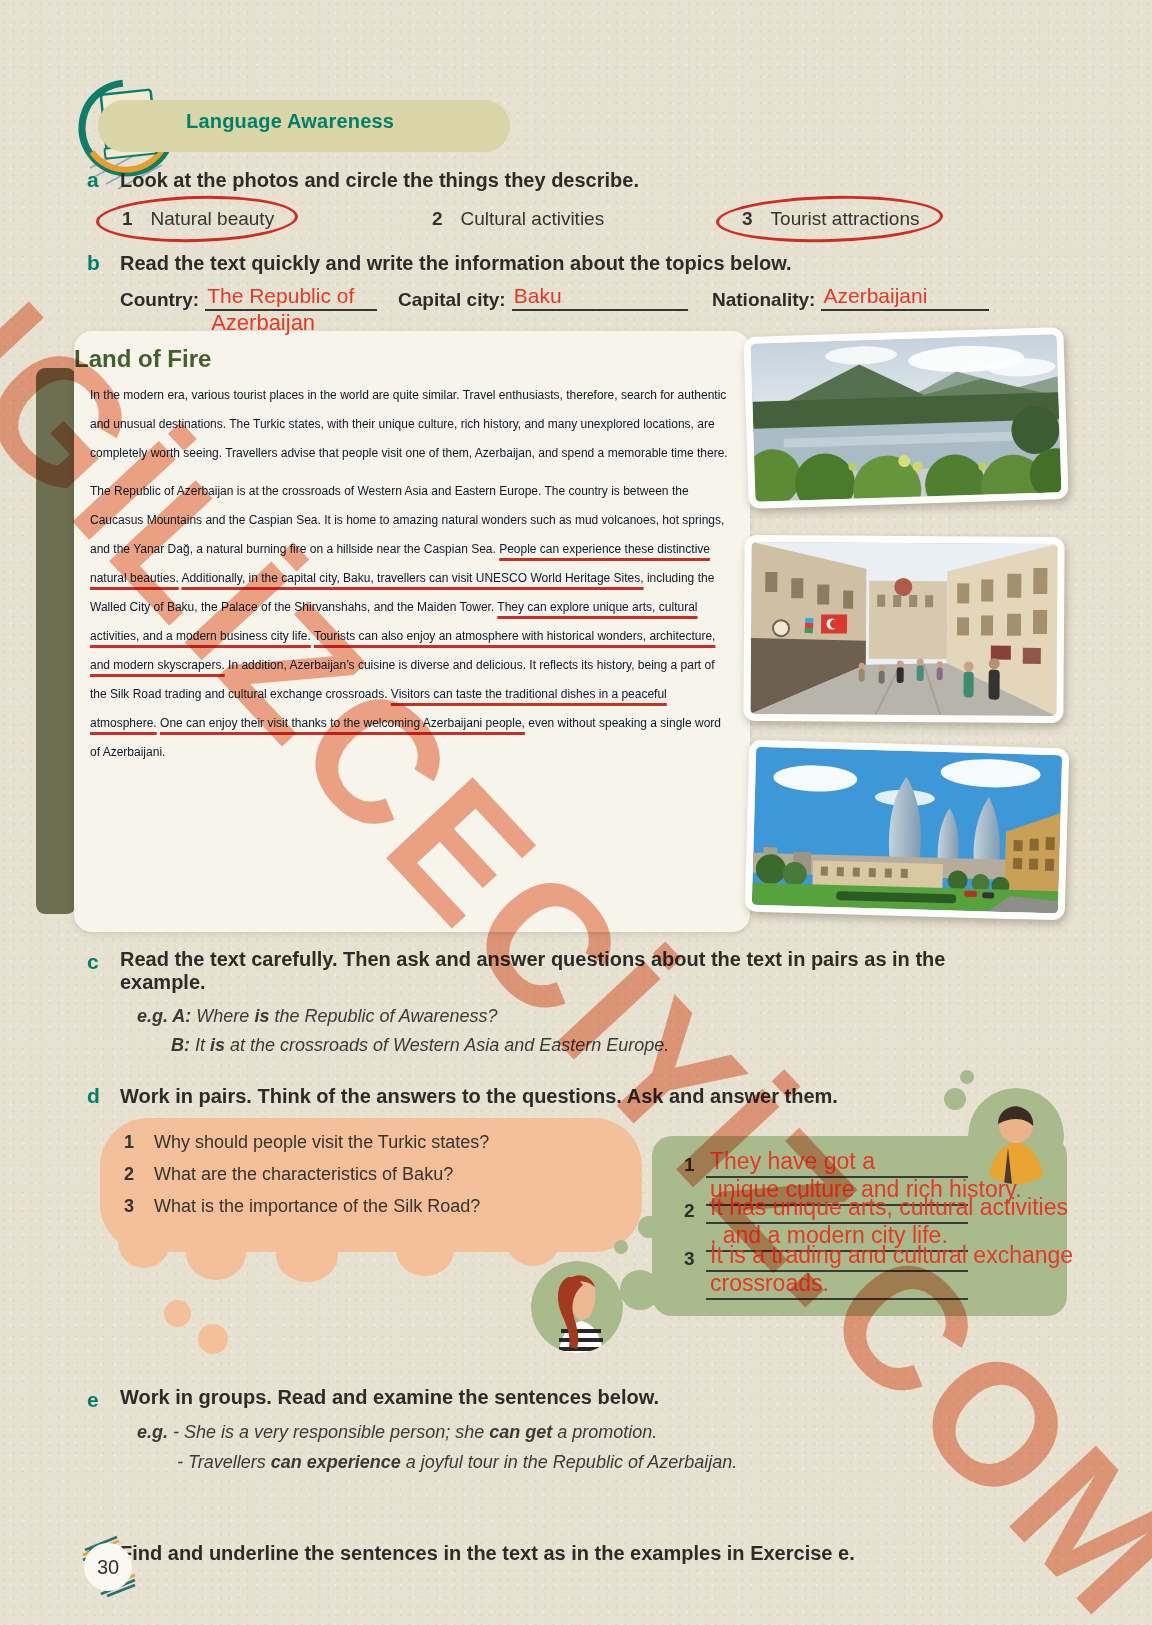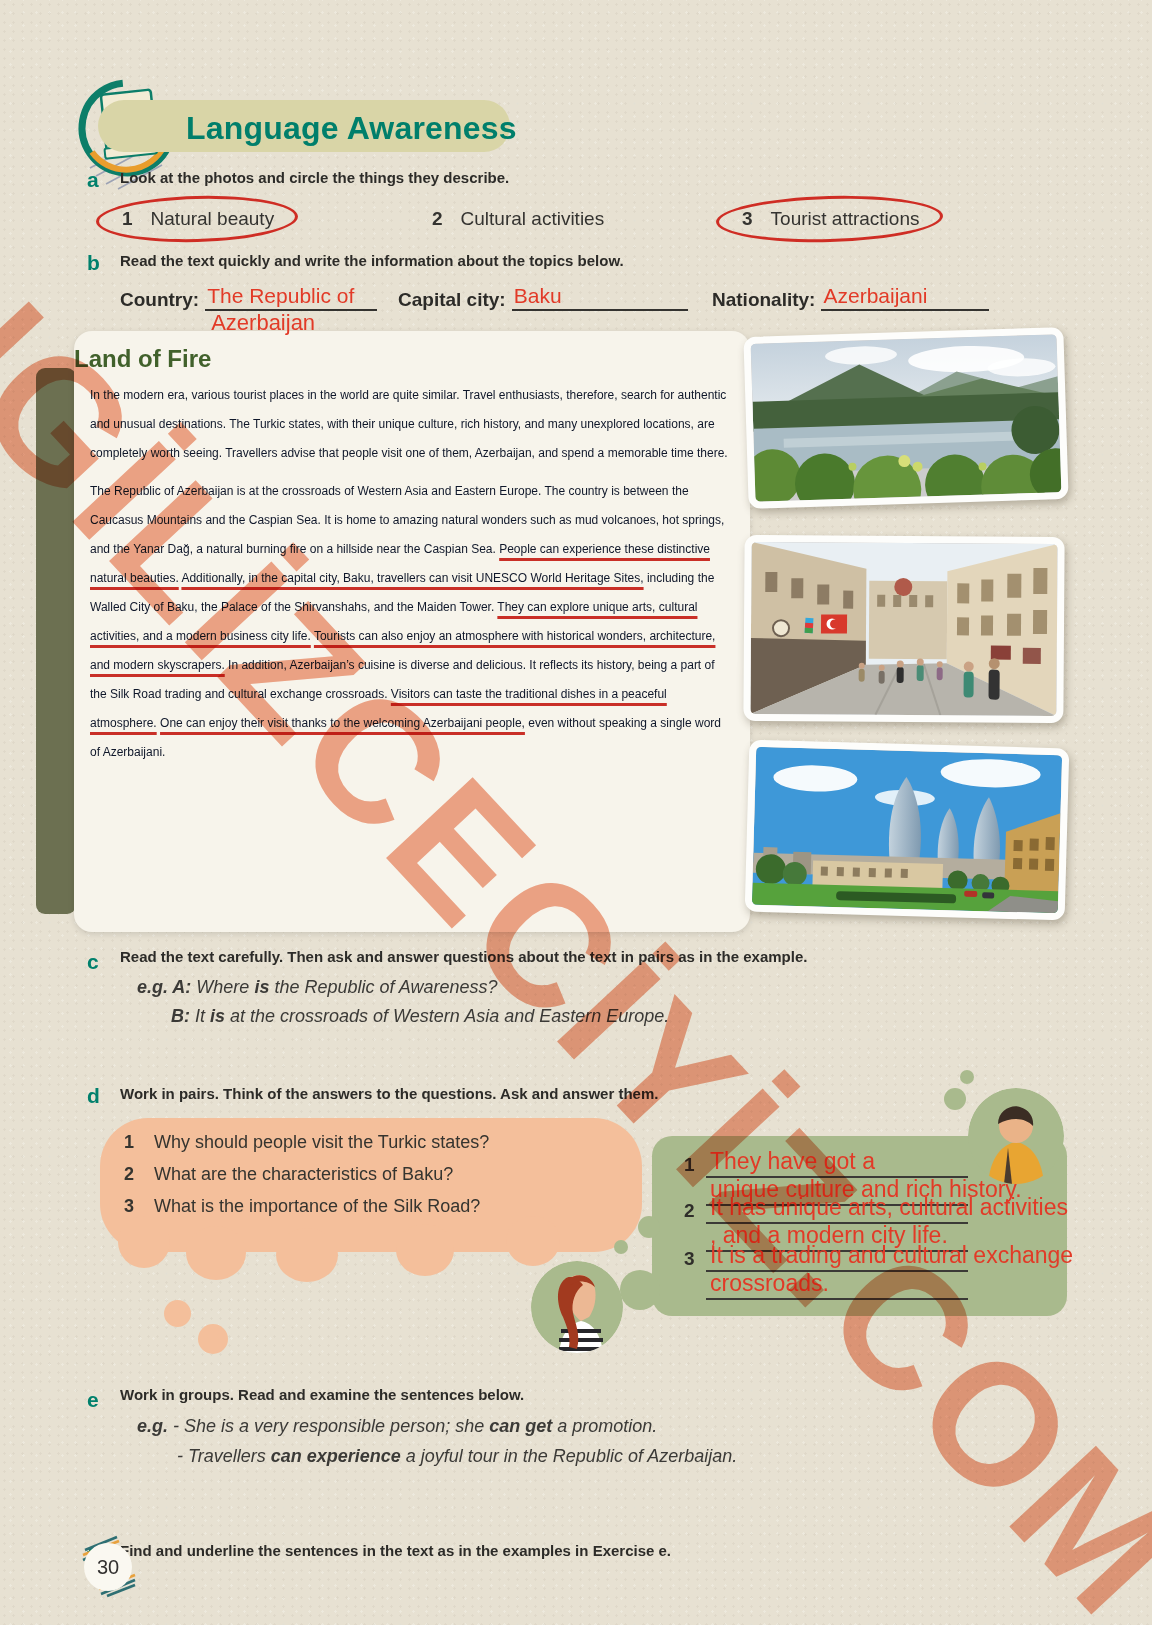--- a/index.html
+++ b/index.html
@@ -5,24 +5,24 @@
   html,body{margin:0;padding:0;}
   body{font-family:"Liberation Sans","DejaVu Sans",sans-serif;}
   #page{position:relative;width:1152px;height:1625px;overflow:hidden;
     background-color:#e7e1d2;
     background-image:radial-gradient(rgba(120,110,90,.07) 1px,transparent 1.2px),
                      radial-gradient(rgba(255,255,255,.25) 1px,transparent 1.2px);
     background-size:9px 9px,13px 13px;background-position:0 0,4px 6px;}
   .abs{position:absolute;}
   
   .banner{left:98px;top:100px;width:412px;height:52px;background:#d9d5a7;border-radius:28px;}
-  .title{left:186px;top:110px;font-size:32px;font-weight:bold;color:#007f6b;letter-spacing:.2px;}
+  .title{left:186px;top:110px;font-size:20px;font-weight:bold;color:#007f6b;letter-spacing:.2px;}
   
   .exletter{font-size:21px;font-weight:bold;color:#00806c;}
-  .instr{font-size:15px;font-weight:bold;color:#2c2b28;}
+  .instr{font-size:20px;font-weight:bold;color:#2c2b28;}
   .i-it{}
   
   .option{position:absolute;font-size:19px;color:#343330;white-space:nowrap;}
   .option .num{font-weight:bold;margin-right:18px;}
   .red-ellipse{position:absolute;left:-26px;top:-12px;right:-24px;bottom:-12px;
     border:3.5px solid #cf2d24;border-radius:50%;transform:rotate(-1.5deg);}
   
   .bfield{position:absolute;white-space:nowrap;}
   .blabel{font-size:19px;font-weight:bold;color:#2c2b28;}
   .blank{display:inline-block;position:relative;border-bottom:2.5px solid #33322f;height:26px;vertical-align:bottom;margin-left:6px;}

